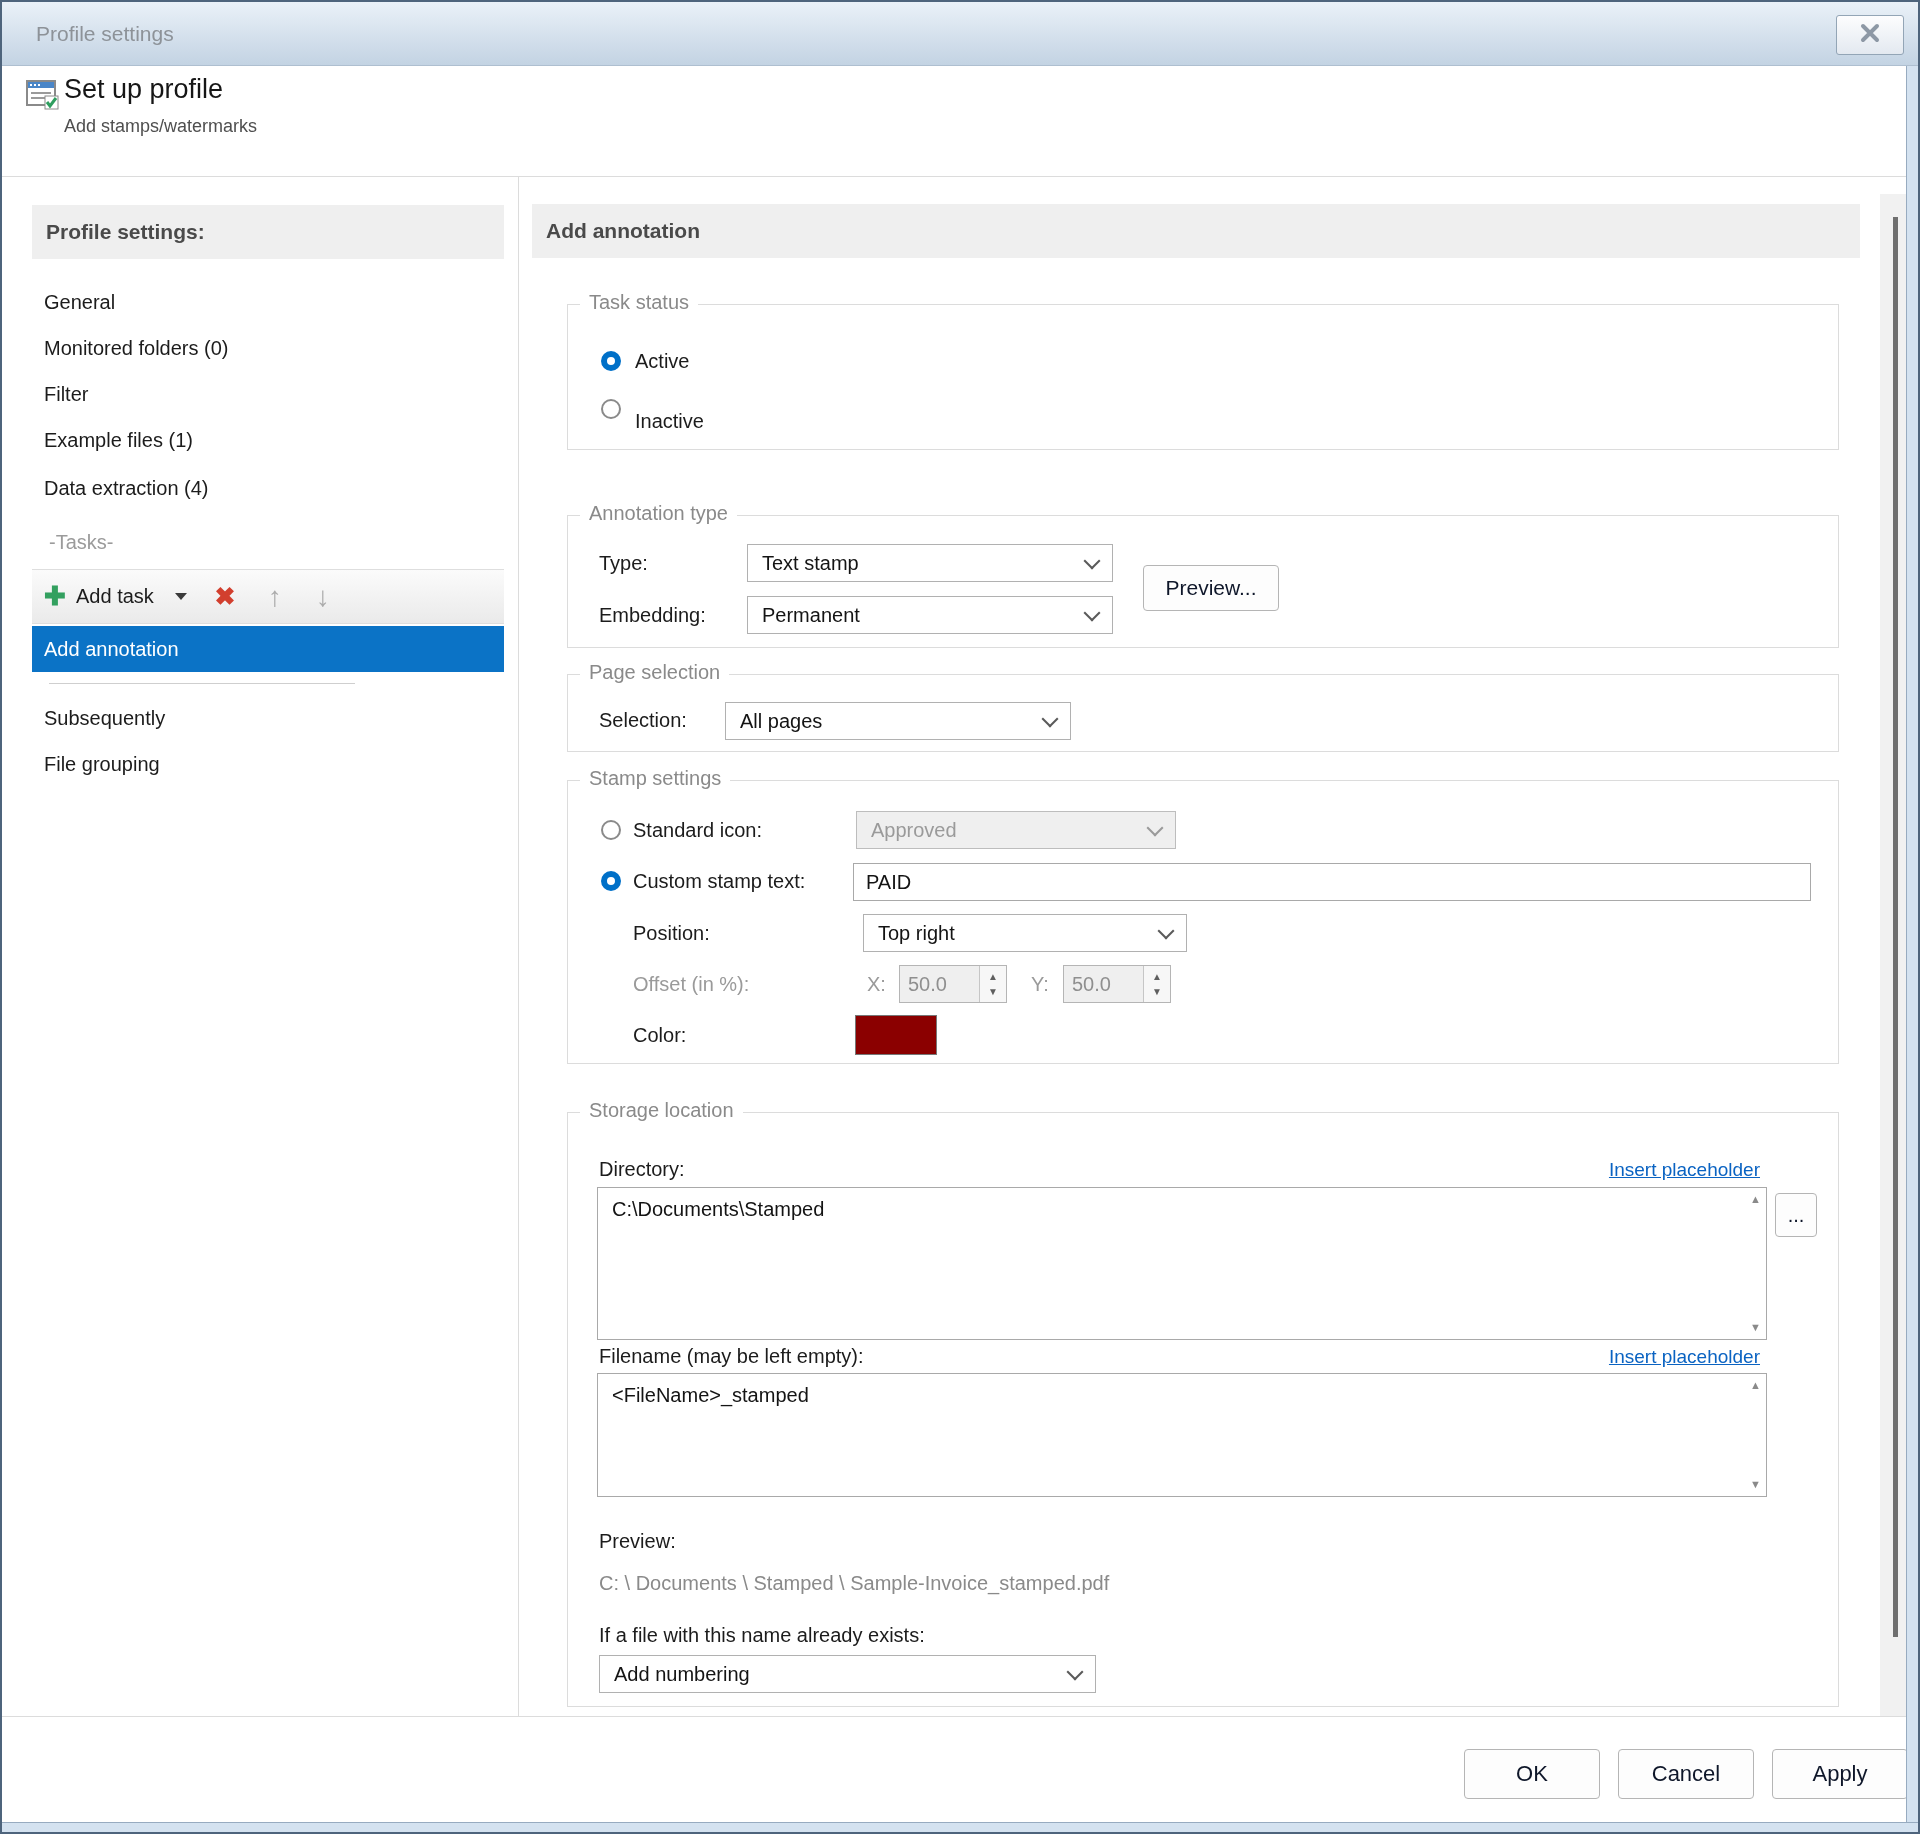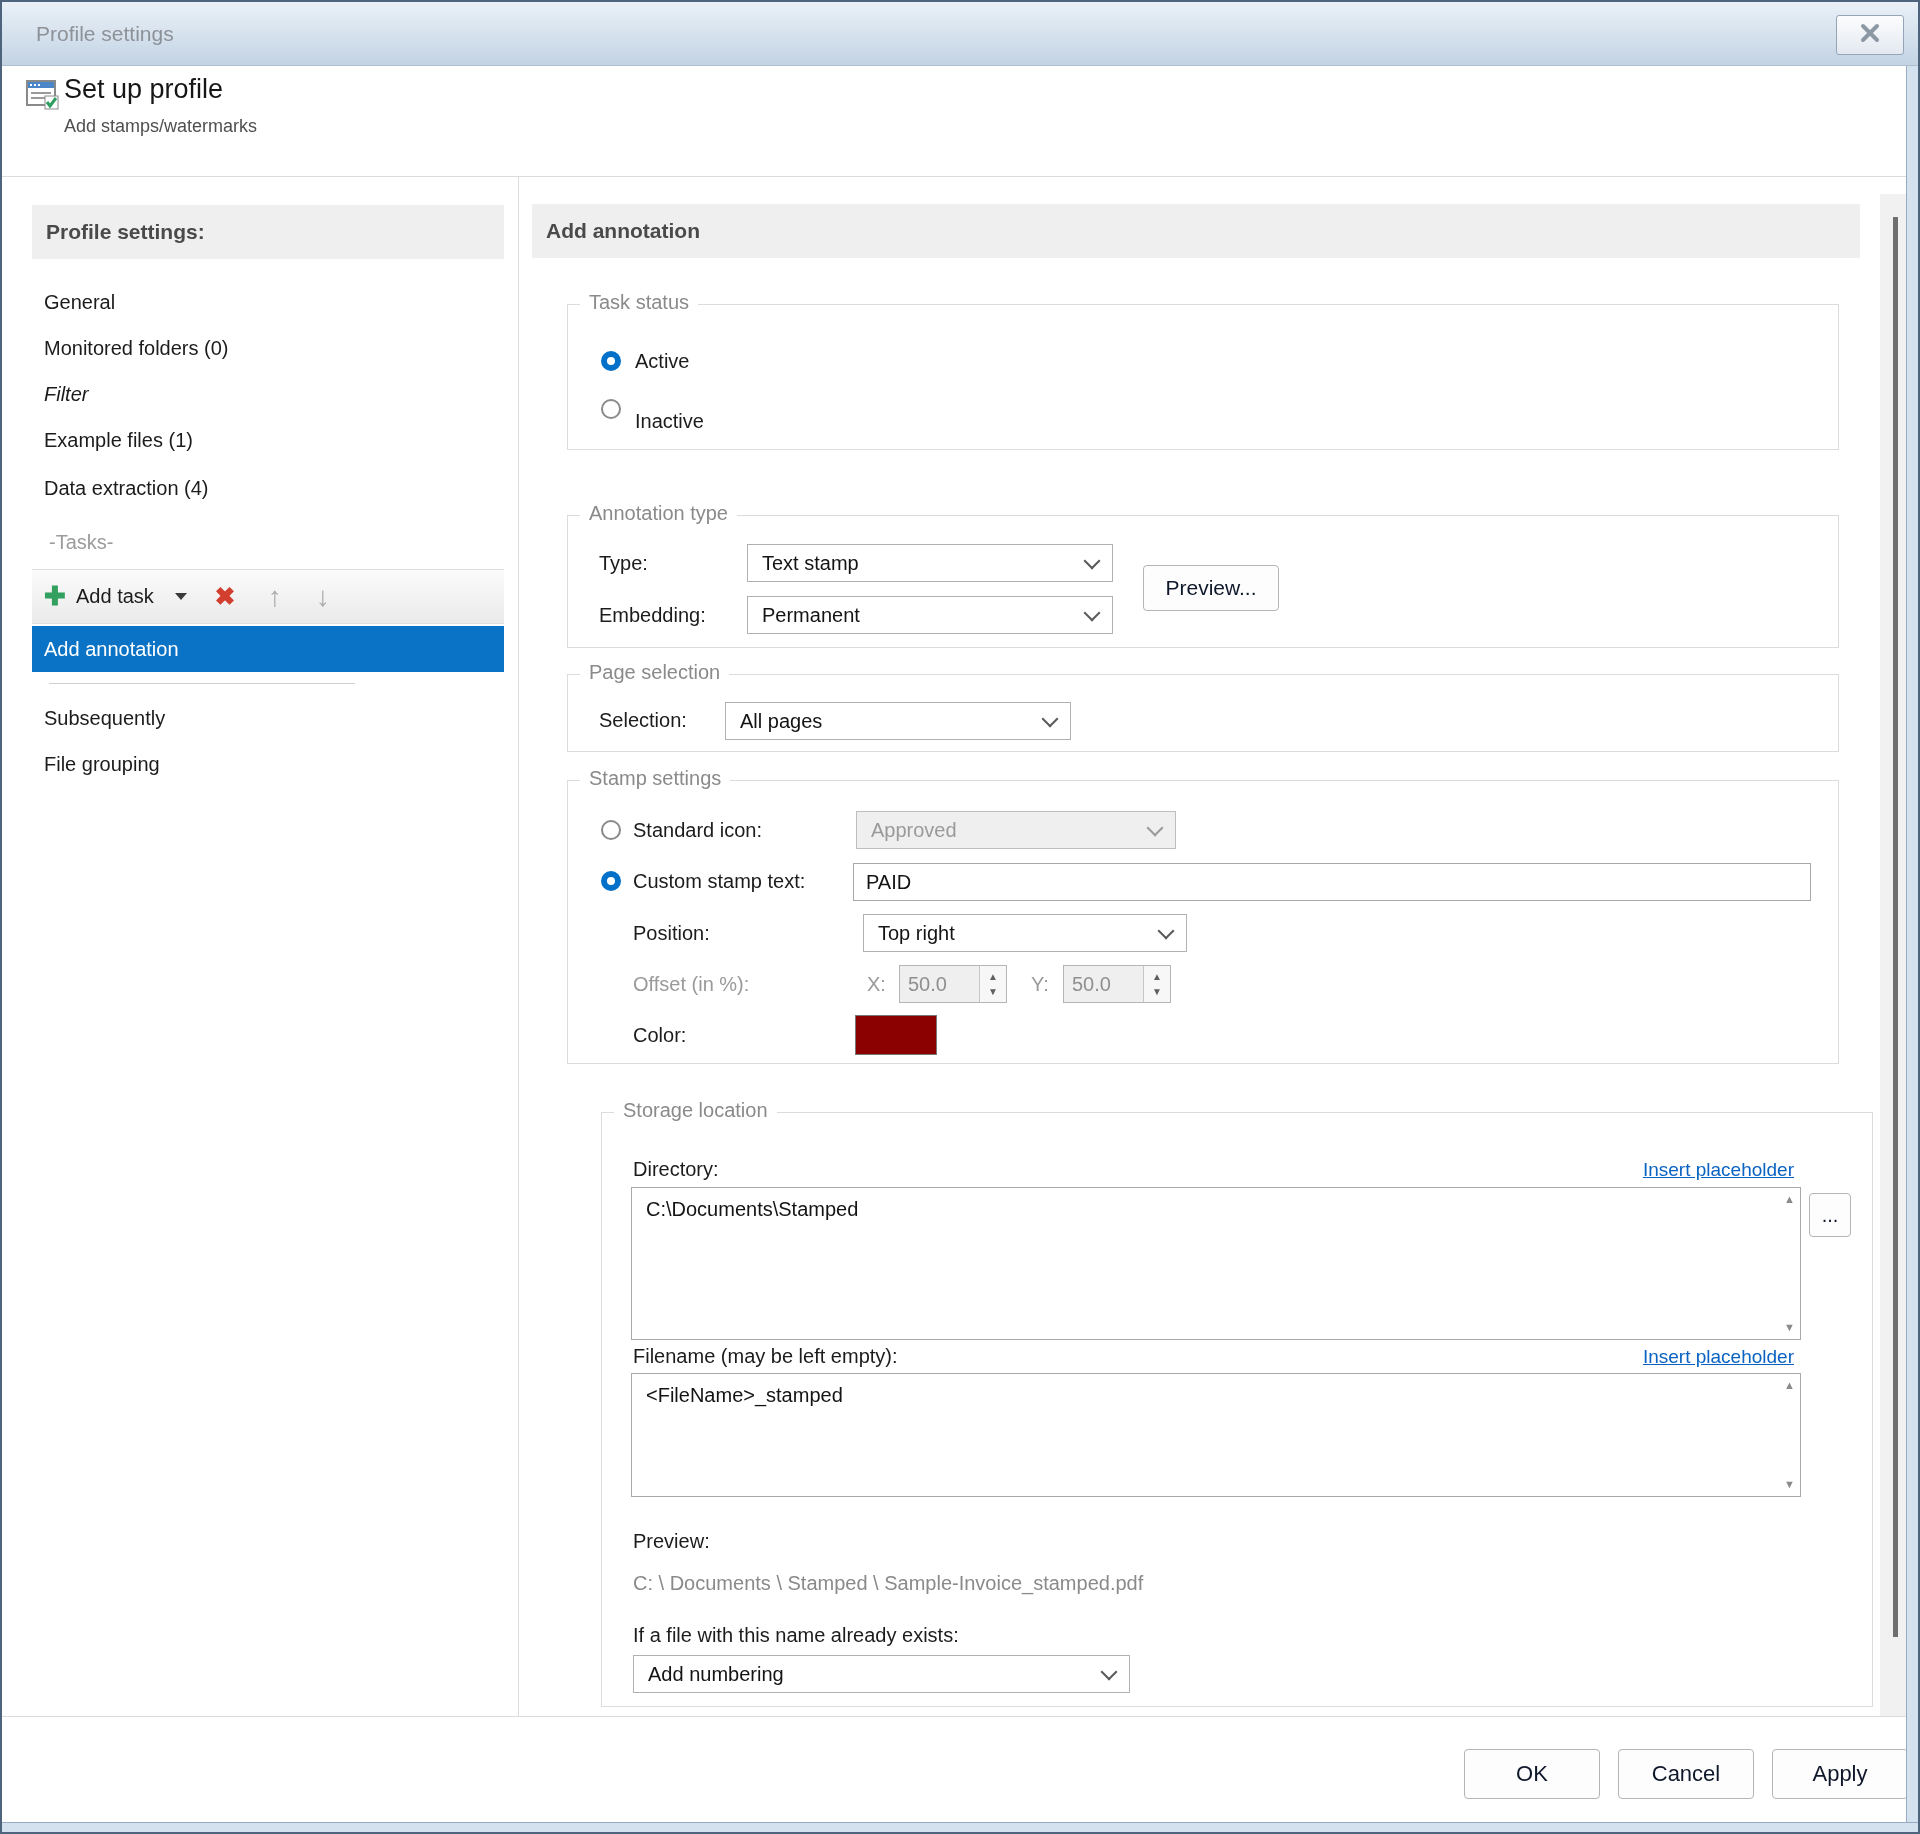--- a/index.html
+++ b/index.html
@@ -98,21 +98,21 @@
       <path d="M21 24 L24 28 L30 20" stroke="#2f9e5f" stroke-width="3" fill="none"></path>
     </svg>
   </div>
   <div class="abs h1">Set up profile</div>
   <div class="abs h2">Add stamps/watermarks</div>
   <div class="abs sep-h" style="left:0;top:174px;width:1916px;"></div>
 
   <div class="abs panel-head" style="left:30px;top:203px;width:472px;">Profile settings:</div>
   <div class="abs side-item" style="top:281px;">General</div>
   <div class="abs side-item" style="top:327px;">Monitored folders (0)</div>
-  <div class="abs side-item" style="top:373px;font-style:italic;">Filter</div>
+  <div class="abs side-item" style="top:373px;">Filter</div>
   <div class="abs side-item" style="top:419px;">Example files (1)</div>
   <div class="abs side-item" style="top:467px;">Data extraction (4)</div>
   <div class="abs side-item side-sep-label" style="top:521px;">-Tasks-</div>
 
   <div class="abs toolbar">
     <div class="tb tb-plus">
         <span>✚</span>
       </div>
     <div class="tb tb-label">Add task</div>
     <div class="tb tb-caret">
@@ -207,21 +207,21 @@
       <span class="spin-btns">
           <span>▲</span>
           <span>▼</span>
         </span>
     </div>
 
     <div class="abs row-label" style="left:65px;top:243px;">Color:</div>
     <div class="abs swatch" style="left:287px;top:234px;width:82px;height:40px;background:#8B0000;"></div>
   </div>
 
-  <div class="abs group" style="left:599px;top:1110px;width:1272px;height:595px;">
+  <div class="abs group" style="left:565px;top:1110px;width:1272px;height:595px;">
     <div class="legend">Storage location</div>
 
     <div class="abs row-label" style="left:31px;top:45px;">Directory:</div>
     <div class="abs link" style="left:1000px;top:46px;width:192px;text-align:right;">Insert placeholder</div>
     <div class="abs ta" style="left:29px;top:74px;width:1170px;height:153px;">
       <span>C:\Documents\Stamped</span>
       <span class="ta-arrow" style="top:6px;">▲</span>
       <span class="ta-arrow" style="bottom:6px;">▼</span>
     </div>
     <div class="abs btn" style="left:1207px;top:80px;width:42px;height:44px;font-size:20px;">...</div>

